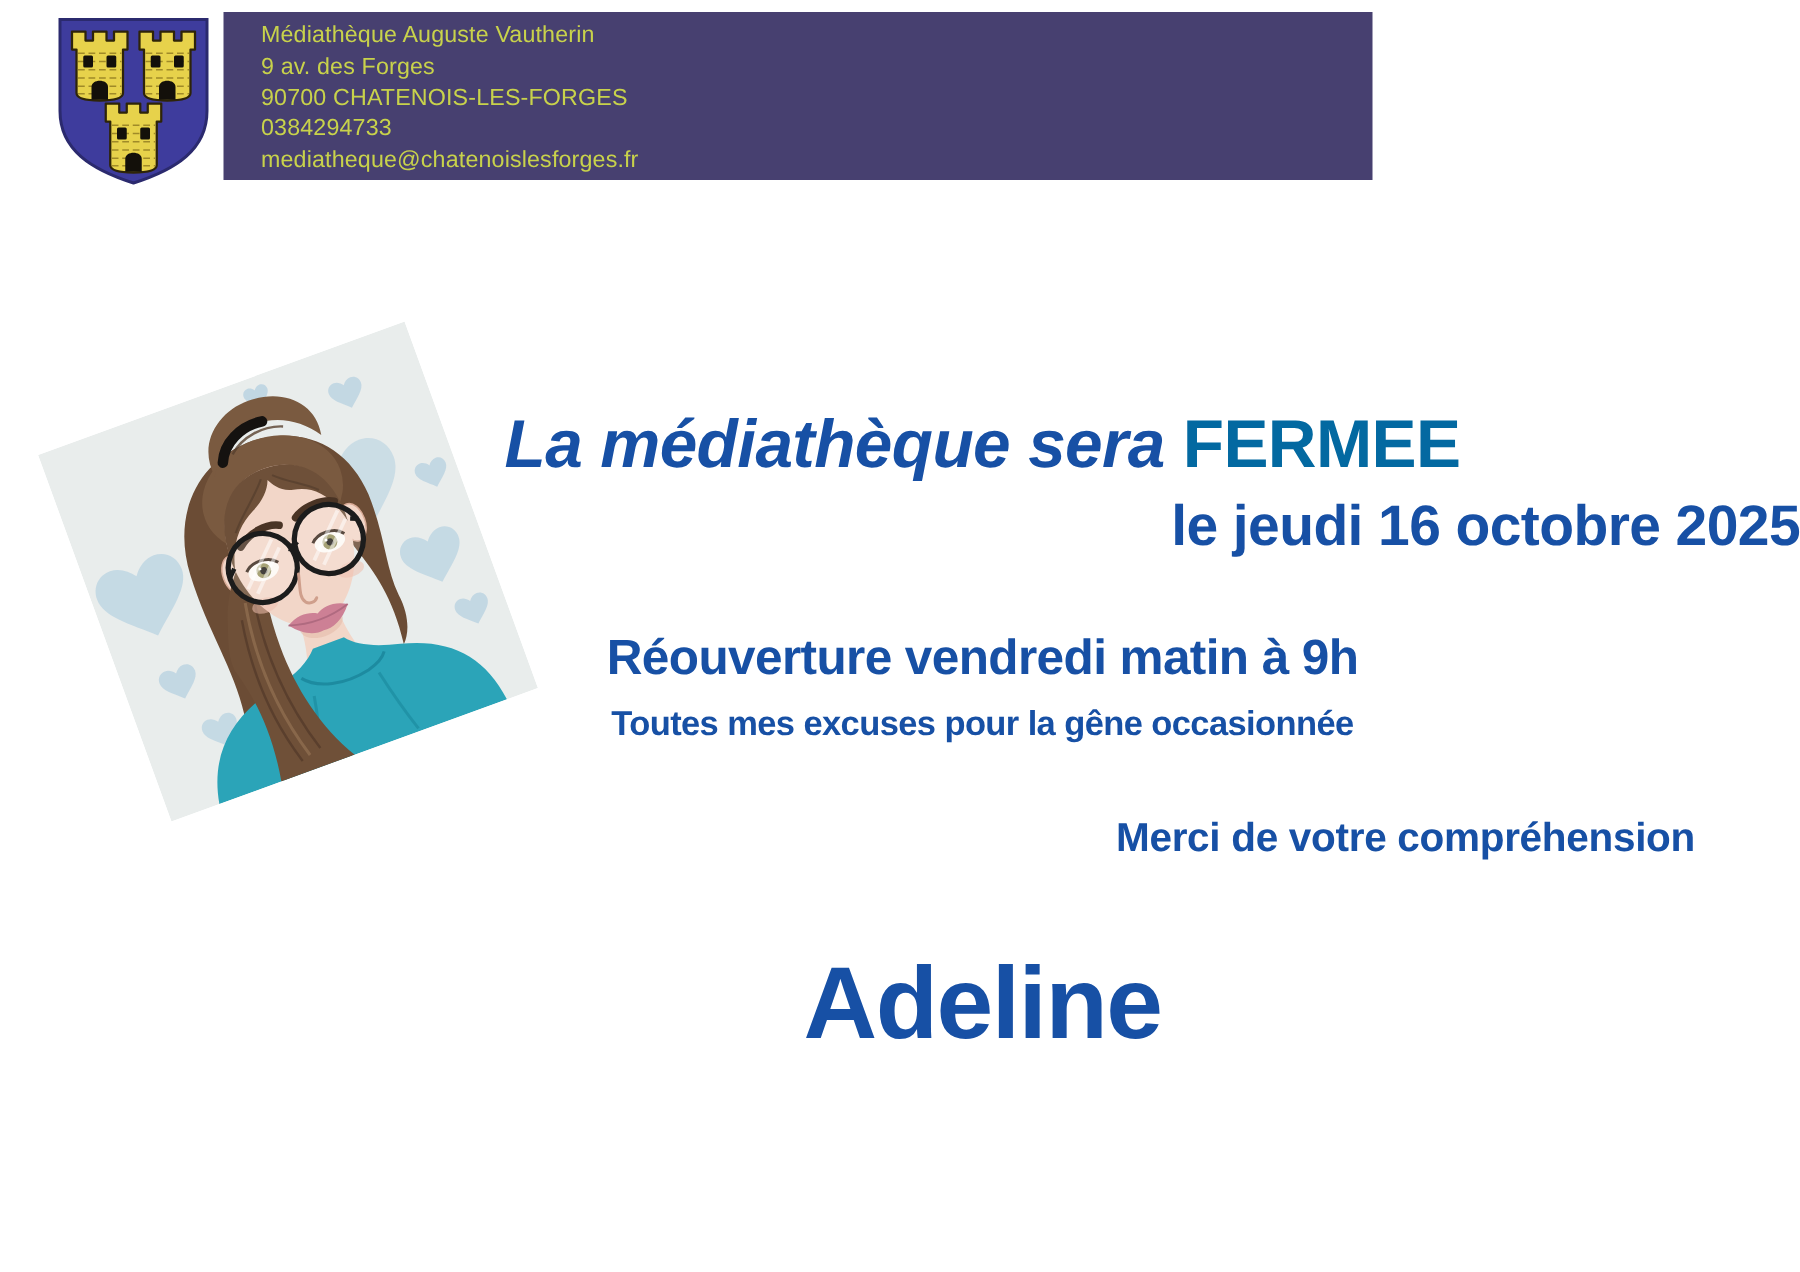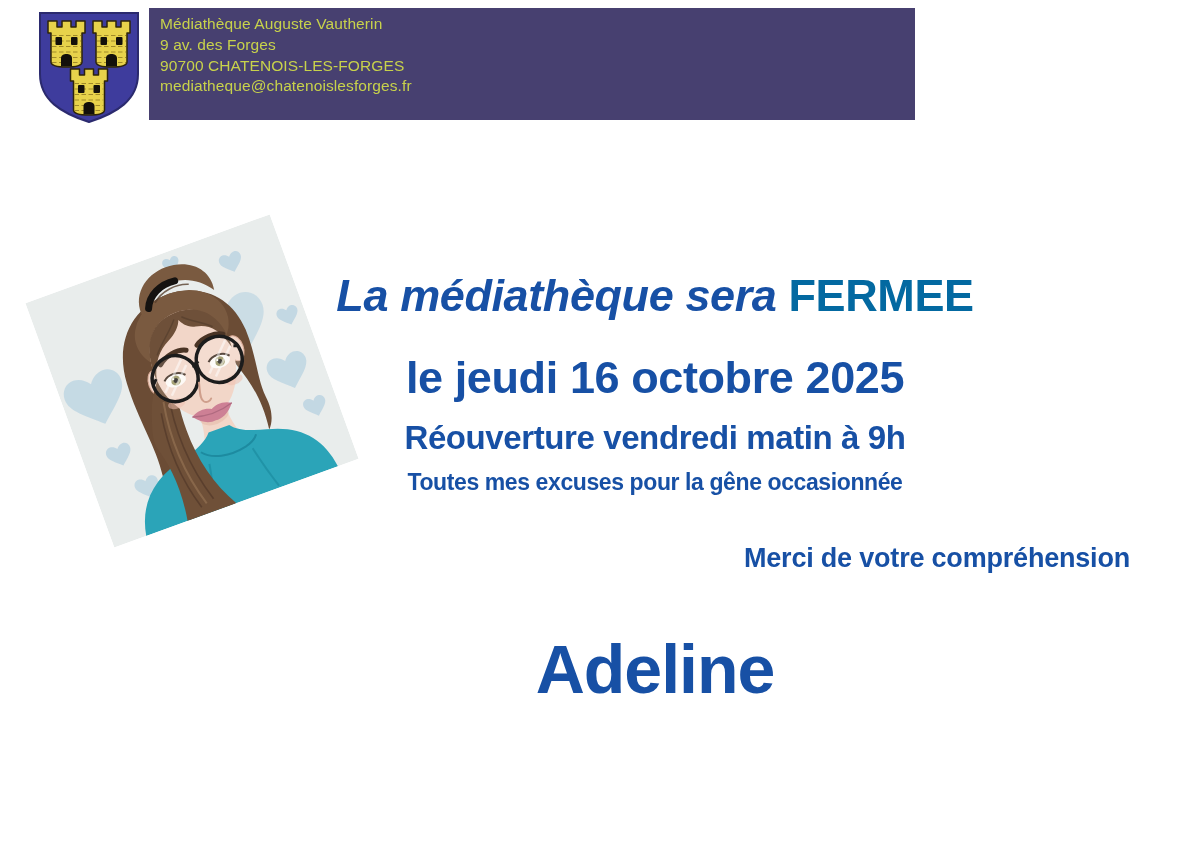--- a/index.html
+++ b/index.html
@@ -5,35 +5,35 @@
   html,body{margin:0;padding:0;}
   body{
     width:1200px;height:848px;position:relative;overflow:hidden;
     background:#ffffff;
     font-family:"Liberation Sans", sans-serif;
   }
   
   .coat{position:absolute;left:35px;top:10px;width:108px;height:115px;}
   .banner{
     position:absolute;left:149px;top:8px;width:766px;height:112px;
-    background:#474070;box-sizing:border-box;padding:6px 0 0 11px;
+    background:#474070;box-sizing:border-box;padding:6px 0 0 25px;
   }
   .banner .bline{
     color:#c8d24b;font-size:15.5px;line-height:20.8px;
     font-family:"Liberation Sans", sans-serif;letter-spacing:.1px;
     white-space:nowrap;
   }
   
   .nline{
     position:absolute;left:110px;width:1090px;text-align:center;
     color:#1750a5;font-weight:bold;line-height:1.15;letter-spacing:-0.4px;
     z-index:2;white-space:nowrap;
   }
   .t1{top:270px;font-size:45px;}
-  .t2{top:352px;font-size:45px;}
+  .t2{top:330px;font-size:38px;text-align:right;}
   .t3{top:419px;font-size:33px;}
   .t4{top:469px;font-size:23px;}
   .t5{top:543px;font-size:27px;left:auto;width:auto;right:70px;text-align:center;letter-spacing:-0.2px;}
   .t6{top:630px;font-size:68px;letter-spacing:-1px;}
   .hl{color:#0369a1;}
   .pre{white-space:pre;font-style:italic;}
   
   .photo{
     position:absolute;left:62px;top:251px;width:260px;height:260px;
     transform:rotate(-20deg);z-index:3;
@@ -65,20 +65,21 @@
     <use href="#twr" x="13" y="11"></use>
     <use href="#twr" x="58" y="11"></use>
     <use href="#twr" x="35.5" y="59"></use>
   </svg>
 </div>
 
 <div class="banner">
   <div class="bline">Médiathèque Auguste Vautherin</div>
   <div class="bline">9 av. des Forges</div>
   <div class="bline">90700 CHATENOIS-LES-FORGES</div>
+  <div class="bline">0384294733</div>
   <div class="bline">mediatheque@chatenoislesforges.fr</div>
 </div>
 
 <div class="nline t1">
   <span class="pre">La médiathèque sera </span><span class="hl">FERMEE</span>
 </div>
 <div class="nline t2">le jeudi 16 octobre 2025</div>
 <div class="nline t3">Réouverture vendredi matin à 9h</div>
 <div class="nline t4">Toutes mes excuses pour la gêne occasionnée</div>
 <div class="nline t5">Merci de votre compréhension</div>

